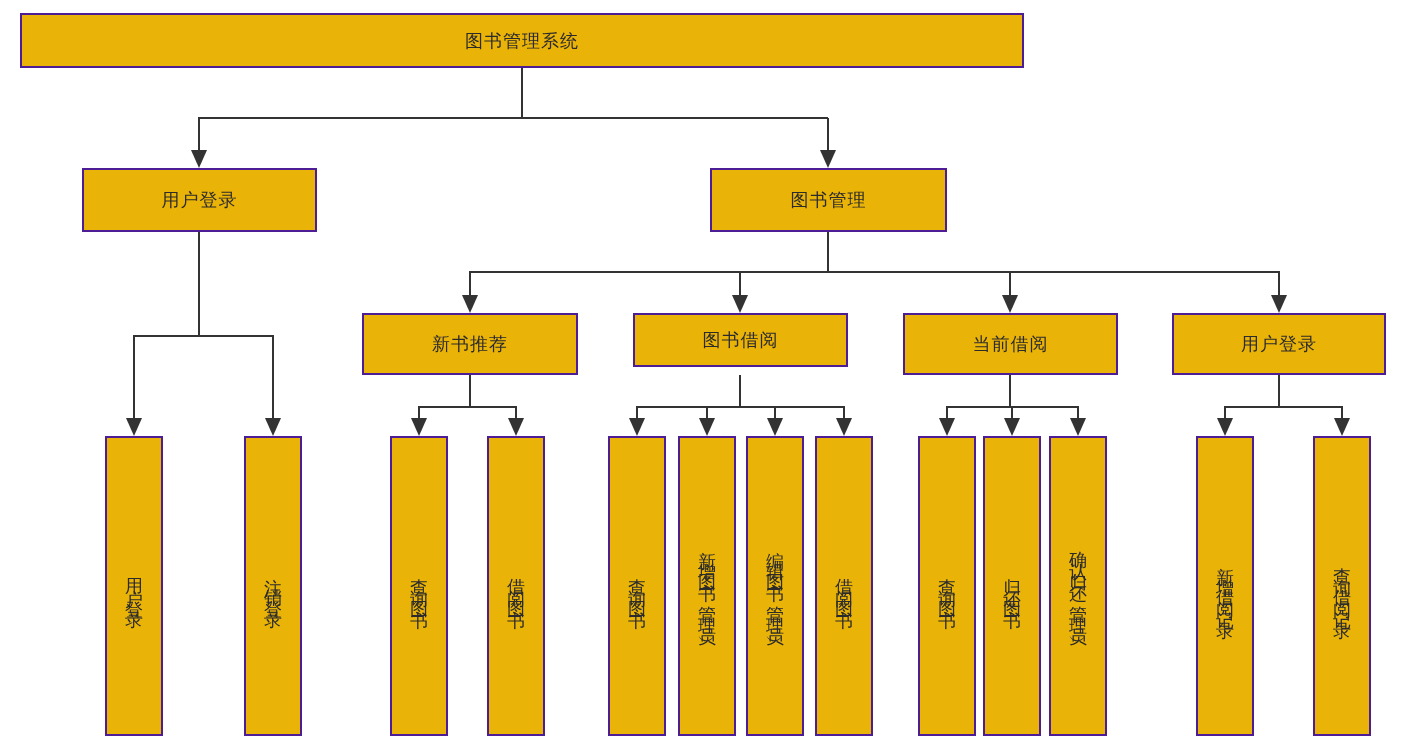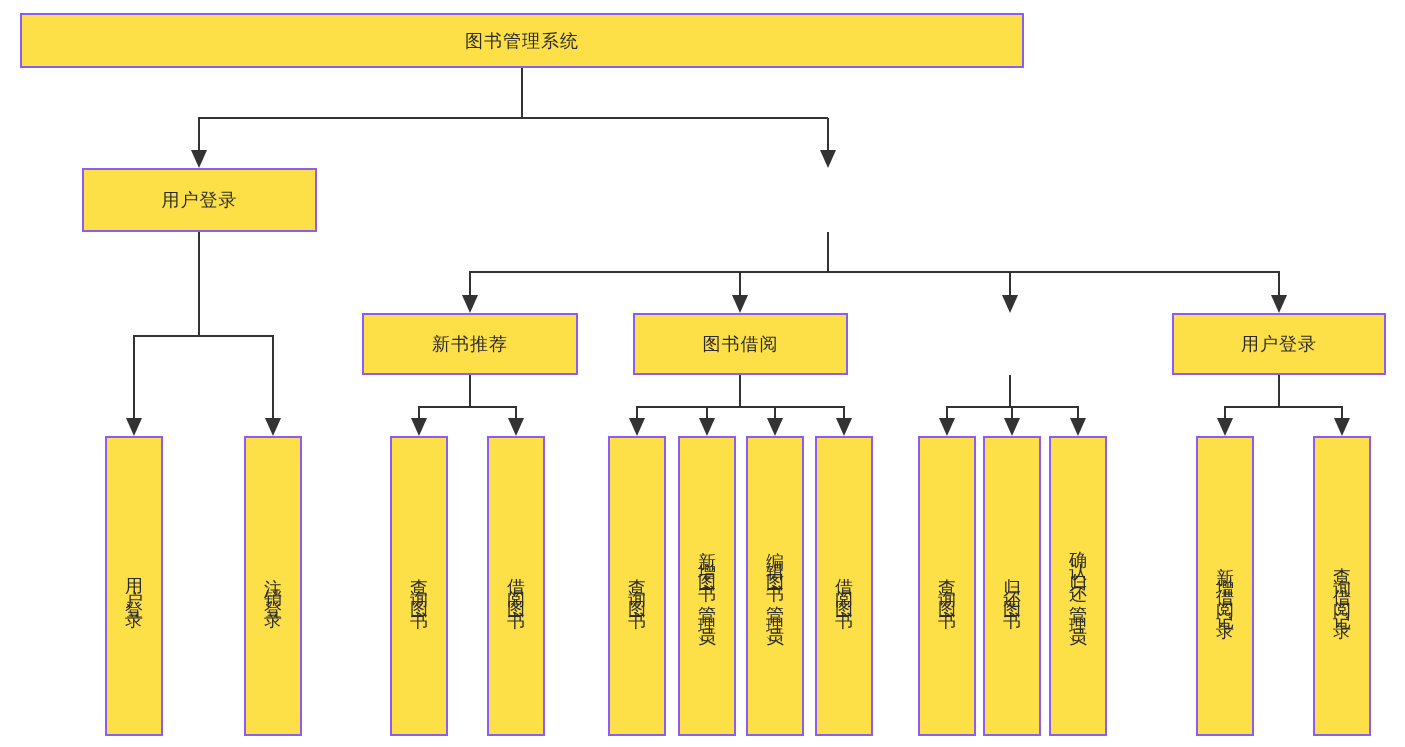--- a/index.html
+++ b/index.html
@@ -9,22 +9,22 @@
   }
   .canvas {
     position: relative;
     width: 1405px; height: 747px;
     background: #ffffff;
     overflow: hidden;
   }
   .box {
     position: absolute;
     box-sizing: border-box;
-    border: 2px solid #8b5cf6;
-    background: #fde047;
+    border: 2px solid #4c1d95;
+    background: #eab308;
     display: flex;
     align-items: center;
     justify-content: center;
     color: #2b2b2b;
   }
   .hbox { font-size: 18px; letter-spacing: 1px; }
   .leaf { width: 58px; height: 300px; top: 436px; }
   .vtext {
     writing-mode: vertical-rl;
     text-orientation: mixed;
@@ -65,20 +65,23 @@
   <div class="v" style="left:521px; top:68px; height:50px;"></div>
   <div class="h" style="left:198px; top:117px; width:630px;"></div>
   <div class="v" style="left:198px; top:118px; height:34px;"></div>
   <div class="arw" style="left:191px; top:150px;"></div>
   <div class="v" style="left:827px; top:118px; height:34px;"></div>
   <div class="arw" style="left:820px; top:150px;"></div>
 
   <div class="box hbox" style="left:82px; top:168px; width:235px; height:64px;">
     <span>用户登录</span>
   </div>
+  <div class="box hbox" style="left:710px; top:168px; width:237px; height:64px;">
+    <span>图书管理</span>
+  </div>
 
   <div class="v" style="left:198px; top:232px; height:105px;"></div>
   <div class="h" style="left:133px; top:335px; width:141px;"></div>
   <div class="v" style="left:133px; top:336px; height:84px;"></div>
   <div class="arw" style="left:126px; top:418px;"></div>
   <div class="v" style="left:272px; top:336px; height:84px;"></div>
   <div class="arw" style="left:265px; top:418px;"></div>
 
   <div class="v" style="left:827px; top:232px; height:41px;"></div>
   <div class="h" style="left:469px; top:271px; width:811px;"></div>
@@ -87,22 +90,25 @@
   <div class="v" style="left:739px; top:272px; height:25px;"></div>
   <div class="arw" style="left:732px; top:295px;"></div>
   <div class="v" style="left:1009px; top:272px; height:25px;"></div>
   <div class="arw" style="left:1002px; top:295px;"></div>
   <div class="v" style="left:1278px; top:272px; height:25px;"></div>
   <div class="arw" style="left:1271px; top:295px;"></div>
 
   <div class="box hbox" style="left:362px; top:313px; width:216px; height:62px;">
     <span>新书推荐</span>
   </div>
-  <div class="box hbox" style="left:633px; top:313px; width:215px; height:62px;">
+  <div class="box hbox" style="left:633px; top:313px; width:215px; height:54px;">
     <span>图书借阅</span>
+  </div>
+  <div class="box hbox" style="left:903px; top:313px; width:215px; height:62px;">
+    <span>当前借阅</span>
   </div>
   <div class="box hbox" style="left:1172px; top:313px; width:214px; height:62px;">
     <span>用户登录</span>
   </div>
 
   <div class="v" style="left:469px; top:375px; height:33px;"></div>
   <div class="h" style="left:418px; top:406px; width:99px;"></div>
   <div class="v" style="left:418px; top:407px; height:13px;"></div>
   <div class="arw" style="left:411px; top:418px;"></div>
   <div class="v" style="left:515px; top:407px; height:13px;"></div>

